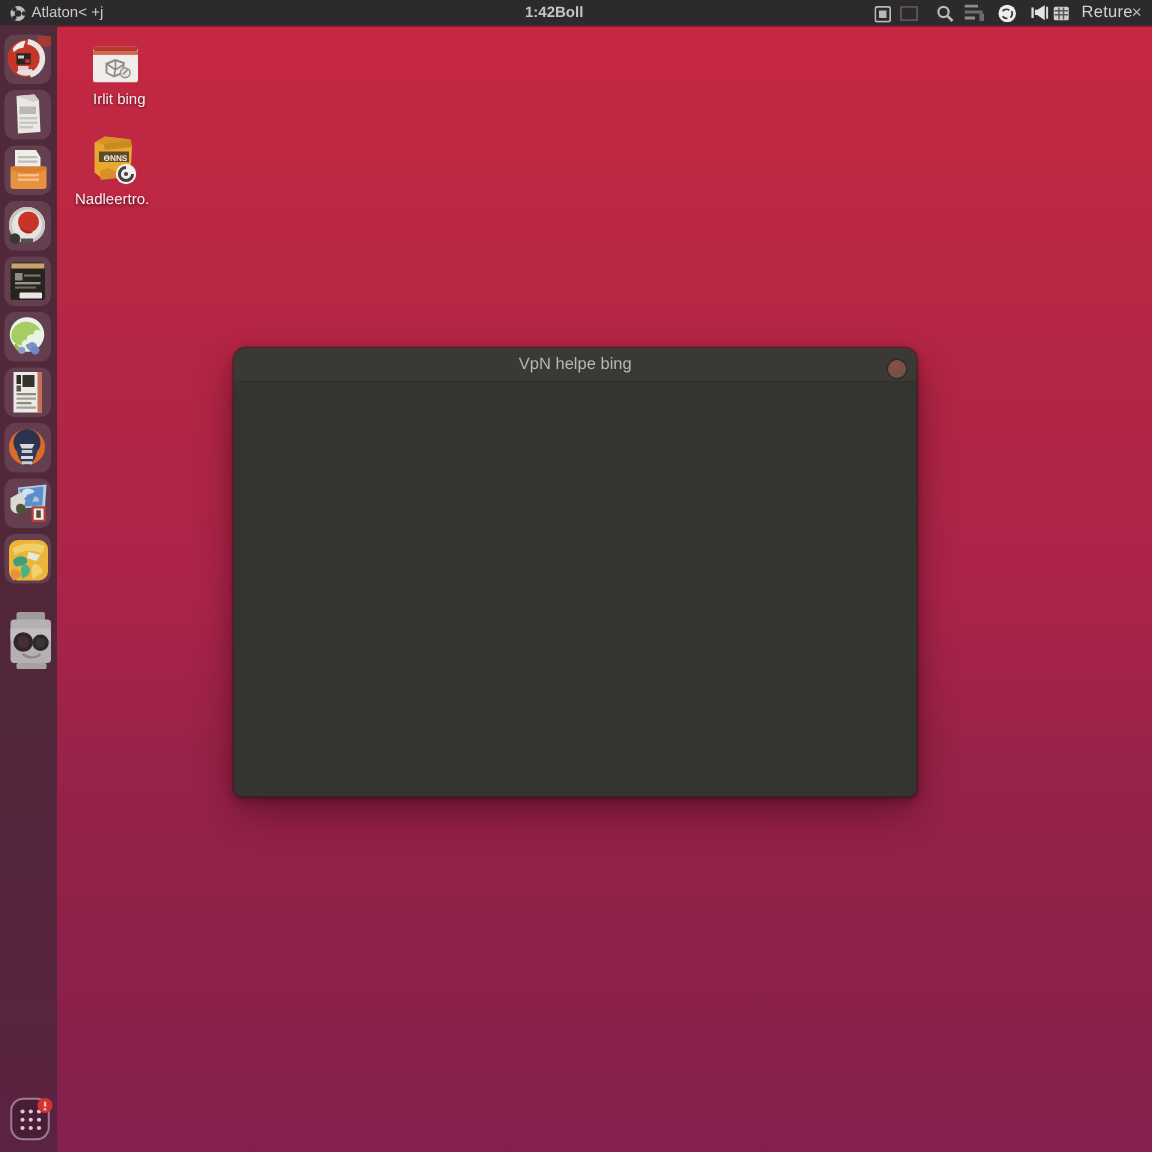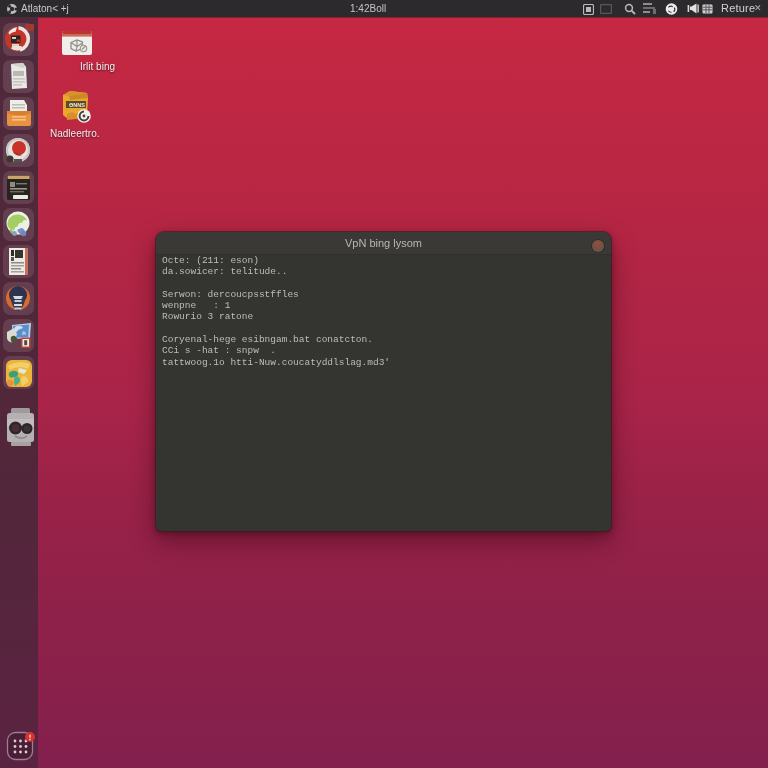--- a/index.html
+++ b/index.html
@@ -33,21 +33,21 @@
 
   <div class="abs" id="topbar">
     <svg class="abs" style="left:6px;top:3px" width="12" height="12" viewBox="0 0 12 12">
       <circle cx="6" cy="6" r="5" fill="#bdbcba"></circle>
       <circle cx="6" cy="6" r="2.2" fill="#2d2a2d"></circle>
       <circle cx="10" cy="6" r="1.5" fill="#2d2a2d"></circle>
       <circle cx="3.6" cy="3.2" r="1.5" fill="#2d2a2d"></circle>
       <circle cx="3.6" cy="8.8" r="1.5" fill="#2d2a2d"></circle>
     </svg>
     <div class="abs" style="left:21px;top:0;font-size:10px;line-height:17px;color:#cbc9c7">Atlaton&lt; +j</div>
-    <div class="abs" style="left:350px;top:0;font-size:10px;line-height:17px;font-weight:normal;color:#c4c4c2">1:42Boll</div>
+    <div class="abs" style="left:350px;top:0;font-size:10px;line-height:17px;font-weight:bold;color:#c4c4c2">1:42Boll</div>
 
     <svg class="abs" style="left:583px;top:3.5px" width="11" height="11" viewBox="0 0 11 11">
       <rect x="0.5" y="0.5" width="10" height="10" rx="1.5" fill="none" stroke="#b9b9b7" stroke-width="1.2"></rect>
       <rect x="3" y="3" width="5" height="5" fill="#b9b9b7"></rect>
     </svg>
     <svg class="abs" style="left:600px;top:4px" width="12" height="10" viewBox="0 0 12 10">
       <rect x="0.5" y="0.5" width="11" height="9" rx="1" fill="none" stroke="#5b5759" stroke-width="1.4"></rect>
     </svg>
     <svg class="abs" style="left:624px;top:3px" width="12" height="12" viewBox="0 0 12 12">
       <circle cx="5" cy="5" r="3.4" fill="none" stroke="#b9b9b7" stroke-width="1.5"></circle>
@@ -240,44 +240,34 @@
 
   <svg class="abs" style="left:62px;top:31px" width="30" height="24" viewBox="0 0 30 24">
     <rect x="0" y="0" width="30" height="24" rx="2" fill="#efeeea"></rect>
     <rect x="0" y="0" width="30" height="3" rx="1.5" fill="#b8372f"></rect>
     <rect x="0" y="3" width="30" height="2.6" fill="#cc6a55"></rect>
     <path d="M9 11.5l6-2.5 5.5 2-0.5 6.5-6 2.5-5-2.5z" fill="none" stroke="#8f8c86" stroke-width="1.3"></path>
     <path d="M15 9v6.5M9 11.5l6 4 5.5-3.5M14 19.5l1-4" fill="none" stroke="#8f8c86" stroke-width="1.1"></path>
     <circle cx="21.5" cy="17.5" r="3.2" fill="#e9e7e2" stroke="#9a978f" stroke-width="1.1"></circle>
     <path d="M20 18.5l3.5-3.5" stroke="#9a978f" stroke-width="1.2"></path>
   </svg>
-  <div class="dlabel" style="left:62px;top:61px;width:32px;text-align:center;margin-left:18px;">Irlit bing</div>
+  <div class="dlabel" style="left:62px;top:61px;width:32px;text-align:center;">Irlit bing</div>
 
   <svg class="abs" style="left:60px;top:88px" width="33" height="36" viewBox="0 0 33 36">
     <path d="M3 7l7-4 17 2 1 5-1 18-19 3-5-4z" fill="#eaa72e"></path>
     <path d="M3 7l7-4 17 2-18 3z" fill="#d89327"></path>
     <path d="M9 8l18-3 1 5-18 2z" fill="#c98a24"></path>
     <rect x="6" y="13" width="20" height="7" fill="#5d4a26"></rect>
     <text x="9" y="19" font-family="Liberation Sans,sans-serif" font-size="5.5" font-weight="bold" fill="#efe9dd">ϴNΝS</text>
     <path d="M7 26l5-2 4 2 4-2 5 2v4l-18 2z" fill="#d88f2a"></path>
     <circle cx="24" cy="28" r="6.8" fill="#f2f0ec"></circle>
     <path d="M24 23.6a4.4 4.4 0 1 0 4.4 4.4" fill="none" stroke="#45423e" stroke-width="2"></path>
     <circle cx="24" cy="28" r="1.4" fill="#45423e"></circle>
   </svg>
   <div class="dlabel" style="left:50px;top:128px;width:56px;">Nadleertro.</div>
 
   <div class="abs" id="term">
     <div id="termbar"></div>
-    <div id="termtitle">VpN bing lysom</div>
+    <div id="termtitle">VpN helpe bing</div>
     <div id="closebtn"></div>
-    <div id="termtext">Octe: (211: eson)
-da.sowicer: telitude..
-
-Serwon: dercoucpsstffles
-wenpne   : 1
-Rowurio 3 ratone
-
-Coryenal-hege esibngam.bat conatcton.
-CCi s -hat : snpw  .
-tattwoog.1o htti-Nuw.coucatyddlslag.md3'</div>
   </div>
 
 </div>
 
 </body></html>

